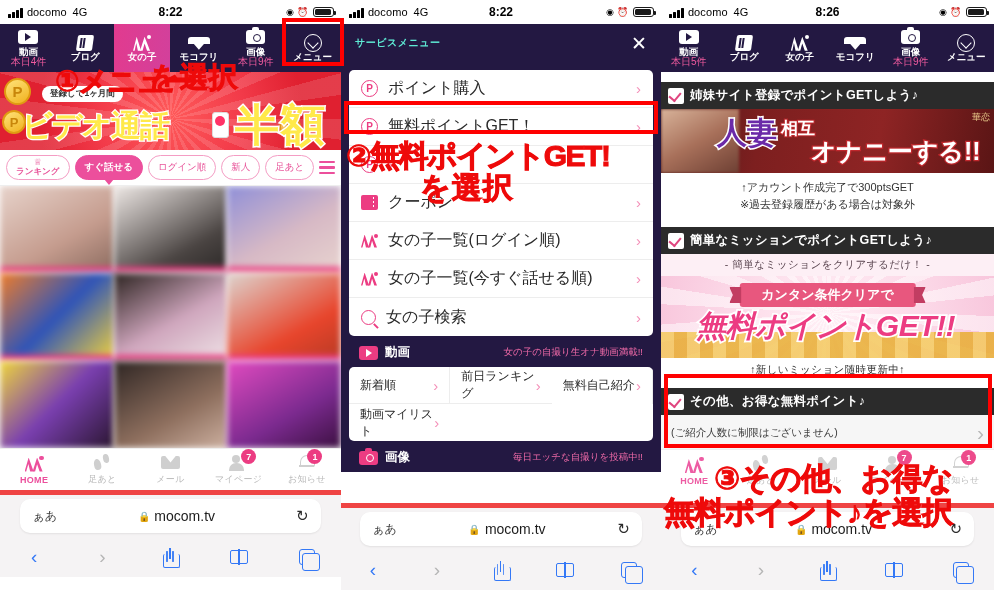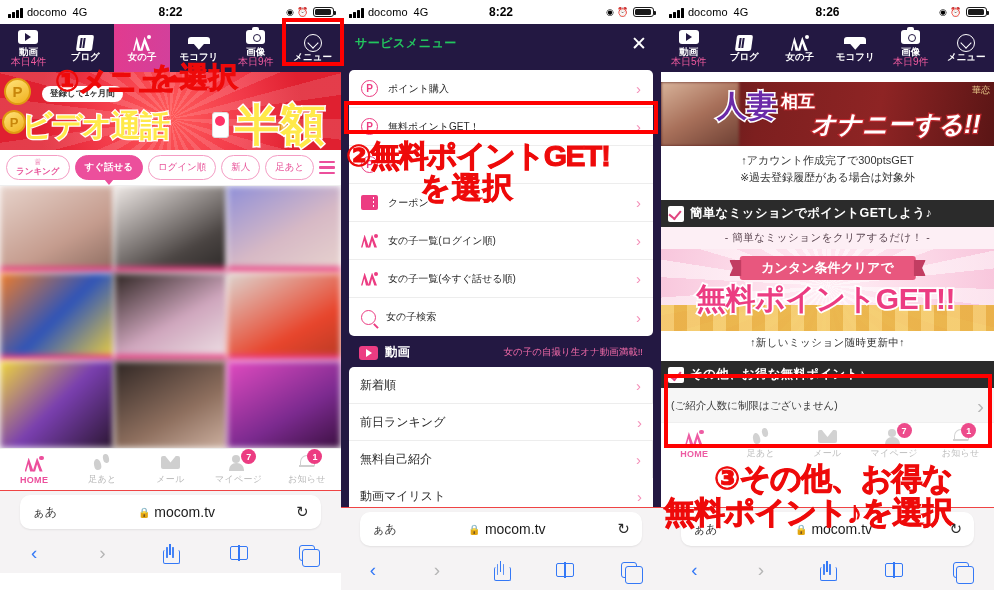--- a/index.html
+++ b/index.html
@@ -114,21 +114,21 @@
   .ic-user::after{content:"";position:absolute;left:0;top:8px;width:15px;height:8px;border-radius:7px 7px 0 0;background:#cfcfcf;}
   .ic-bell{width:15px;height:16px;position:relative;}
   .ic-bell::before{content:"";position:absolute;left:1px;top:1px;width:13px;height:11px;border:1.6px solid #cfcfcf;border-radius:7px 7px 2px 2px;border-bottom:none;}
   .ic-bell::after{content:"";position:absolute;left:0;top:11px;width:15px;height:1.6px;background:#cfcfcf;}
   .ic-home{width:19px;height:16px;position:relative;}
   .ic-home::before{content:"";position:absolute;left:0;top:2px;width:9px;height:14px;background:#ec4f9c;clip-path:polygon(45% 0,100% 100%,62% 100%,42% 46%,18% 100%,0 100%);}
   .ic-home::after{content:"";position:absolute;left:8px;top:2px;width:10px;height:14px;background:#ec4f9c;clip-path:polygon(45% 0,100% 100%,70% 100%,45% 48%,25% 100%,0 100%);}
   .ic-home i{position:absolute;right:0;top:0;width:4.5px;height:4.5px;background:#ec4f9c;border-radius:50%;}
 
   
-  .safari { background:#f5f3f4; border-top:1px solid #ef4444; }
+  .safari { background:#f5f3f4; border-top:5px solid #ef4444; }
   .url-row { height:42px; display:flex; align-items:center; justify-content:center;}
   .url-field { width: 88%; height:34px; background:#fff; border-radius:10px; display:flex; align-items:center;
      padding:0 12px; position:relative; box-shadow:0 1px 2px rgba(0,0,0,.08);}
   .aa { font-size:12px; color:#3a3a3a;}
   .url-center { flex:1; display:flex; align-items:center; justify-content:center; gap:4px; font-size:14px; color:#1c1c1c;}
   .lock { font-size:10px; }
   .reload { font-size:15px; color:#2c2c2c;}
   .nav-row { height:40px; display:flex; align-items:center; }
   .nav-row > div { flex:1; display:flex; align-items:center; justify-content:center; color:#3478f6; font-size:19px;}
   .nav-row .dim { color:#b5b5b5; }
@@ -136,27 +136,27 @@
   .sq-ic::after{content:"";position:absolute;left:2.5px;top:2.5px;width:16px;height:16px;border:1.8px solid #3478f6;border-radius:3px;background:#f5f3f4;}
   .bk-ic{width:18px;height:14px;border:1.8px solid #3478f6;border-radius:2px;position:relative;}
   .bk-ic::after{content:"";position:absolute;left:50%;top:-1.8px;bottom:-1.8px;width:1.8px;background:#3478f6;margin-left:-.9px;}
   .share-ic{position:relative;width:15px;height:19px;}
   .share-ic::before{content:"";position:absolute;left:0;top:6px;width:15px;height:13px;border:1.8px solid #3478f6;border-radius:2px;border-top:none;}
   .share-ic::after{content:"";position:absolute;left:6px;top:0;width:1.8px;height:11px;background:#3478f6;
      box-shadow:-3px 3px 0 -0.1px #3478f6, 3px 3px 0 -0.1px #3478f6;}
 
   
   .menu-head { background:#231842; height:38px; display:flex; align-items:center; padding:0 14px; }
-  .menu-title { color:#22c55e; font-size:12px; font-weight:bold; letter-spacing:.5px;}
+  .menu-title { color:#5eead4; font-size:10px; font-weight:bold; letter-spacing:.5px;}
   .menu-x { margin-left:auto; color:#fff; font-size:19px; font-weight:bold; line-height:1;}
   .menu-wrap { background:#231842; padding:8px 8px 0; }
   .menu-card { background:#fff; border-radius:5px; overflow:hidden; }
   .m-row { height:38px; display:flex; align-items:center; padding:0 12px; border-bottom:1px solid #ededed; gap:10px;}
   .m-row:last-child{border-bottom:none;}
-  .m-lb { font-size:10px; color:#2a2a2a; flex:1;}
+  .m-lb { font-size:16px; color:#2a2a2a; flex:1;}
   .m-ch { color:#f48fb8; font-size:15px; font-weight:300;}
   .p-ic { width:17px;height:17px;border:1.6px solid #ec3c82;border-radius:50%;color:#ec3c82;
      font-size:10px;font-weight:bold;display:flex;align-items:center;justify-content:center;}
   .cp-ic { width:17px;height:15px;background:#ec3c82;border-radius:2px;position:relative;}
   .cp-ic::after{content:"";position:absolute;right:4px;top:2px;width:1.3px;height:11px;
      background:repeating-linear-gradient(#fff 0 2px,transparent 2px 4px);}
   .gg-ic{width:17px;height:14px;position:relative;}
   .gg-ic::before{content:"";position:absolute;left:0;top:1px;width:8px;height:13px;background:#ec3c82;clip-path:polygon(45% 0,100% 100%,62% 100%,42% 46%,18% 100%,0 100%);}
   .gg-ic::after{content:"";position:absolute;left:7px;top:1px;width:9px;height:13px;background:#ec3c82;clip-path:polygon(45% 0,100% 100%,70% 100%,45% 48%,25% 100%,0 100%);}
   .gg-ic i{position:absolute;right:0;top:0;width:4px;height:4px;background:#ec3c82;border-radius:50%;}
@@ -164,59 +164,59 @@
   .sr-ic::after{content:"";position:absolute;right:-4px;bottom:-3px;width:6px;height:1.8px;background:#ec3c82;transform:rotate(45deg);}
 
   .sec-head { display:flex; align-items:center; padding:8px 10px 6px; gap:7px;}
   .sec-t { color:#fff; font-size:12.5px; font-weight:bold;}
   .sec-note { margin-left:auto; color:#f06aa8; font-size:9.5px;}
   .vid-ic{width:19px;height:14px;background:#ec3c82;border-radius:3px;position:relative;}
   .vid-ic::after{content:"";position:absolute;left:7px;top:3px;border-left:6px solid #fff;border-top:4px solid transparent;border-bottom:4px solid transparent;}
   .img-ic{width:19px;height:14px;background:#ec3c82;border-radius:3px;position:relative;}
   .img-ic::before{content:"";position:absolute;left:6px;top:-3px;width:7px;height:3px;background:#ec3c82;border-radius:2px 2px 0 0;}
   .img-ic::after{content:"";position:absolute;left:6.5px;top:3.5px;width:6px;height:6px;border:1.7px solid #fff;border-radius:50%;}
-  .grid2 { background:#fff; border-radius:5px; overflow:hidden; display:grid; grid-template-columns:1fr;}
+  .grid2 { background:#fff; border-radius:5px; overflow:hidden; display:grid; grid-template-columns:1fr 1fr 1fr;}
   .g-cell { height:37px; display:flex; align-items:center; padding:0 11px; font-size:12px; color:#2a2a2a;
      border-bottom:1px solid #ededed; border-right:1px solid #ededed;}
   .g-cell:nth-child(2n){border-right:none;}
   .g-cell:nth-child(n+3){border-bottom:none;}
   .g-cell .m-ch{margin-left:auto;}
 
   
   .sec-bar { background:#2b2b2b; height:27px; display:flex; align-items:center; padding:0 7px; gap:6px;}
   .sec-bar .chk { width:16px;height:16px;background:#fff;border-radius:2px;position:relative;}
   .sec-bar .chk::after{content:"";position:absolute;left:3px;top:2.5px;width:6px;height:9px;
      border-right:2.6px solid #e0457f;border-bottom:2.6px solid #e0457f;transform:rotate(40deg);}
   .sec-bar .lb { color:#fff; font-size:12.5px; font-weight:bold; letter-spacing:.3px;}
 
   .ad-banner { height:64px; position:relative; overflow:hidden;
      background:linear-gradient(100deg,#4a1a1a 0%,#7d1f1f 30%,#8e2424 65%,#5a1515 100%);}
   .ad-photo{position:absolute;left:0;top:0;width:78px;height:64px;
      background:linear-gradient(150deg,#d8b39a,#a8705a 50%,#6d3f33);filter:blur(1.6px);}
   .ad-t1{position:absolute;left:56px;top:4px;font-size:30px;font-weight:bold;color:#6b2aa8;-webkit-text-stroke:3px #fff;paint-order:stroke fill;}
   .ad-t2{position:absolute;left:120px;top:8px;font-size:17px;font-weight:bold;color:#fff;-webkit-text-stroke:2px #c0282d;paint-order:stroke fill;}
-  .ad-t3{position:absolute;left:150px;top:26px;font-size:25px;font-weight:bold;color:#fff;-webkit-text-stroke:2.5px #c0282d;paint-order:stroke fill;font-style:italic;}
+  .ad-t3{position:absolute;left:150px;top:26px;font-size:25px;font-weight:bold;color:#fff;-webkit-text-stroke:2.5px #c0282d;paint-order:stroke fill;}
   .ad-cn{position:absolute;right:4px;top:4px;font-size:9px;color:#e8c98a;line-height:1.1;text-align:right;}
 
   .note-blk { background:#fff; padding:6px 0 7px; text-align:center;}
   .note-blk div { font-size:11px; color:#333; line-height:1.55;}
 
   .mis-sub { background:#fdeff5; text-align:center; font-size:10.5px; color:#5a4550; padding:4px 0; letter-spacing:.5px;}
   .mis-banner { height:82px; position:relative; overflow:hidden;
      background:radial-gradient(circle at 50% 50%, #fff0f6 0%, #fcd9e8 55%, #f8c6dc 100%);}
   .mis-rays{position:absolute;inset:0;background:repeating-conic-gradient(from 0deg at 50% 45%, rgba(255,255,255,.5) 0deg 6deg, rgba(255,255,255,0) 6deg 13deg);}
   .mis-coins{position:absolute;left:0;right:0;bottom:0;height:26px;
      background:repeating-linear-gradient(90deg,#f4c95d 0 13px,#e8ad31 13px 26px);opacity:.85;}
   .mis-rib{position:absolute;left:50%;top:7px;transform:translateX(-50%);background:#e8577e;color:#fff;
      font-size:13px;font-weight:bold;padding:3px 22px;border-radius:3px;white-space:nowrap;}
   .mis-rib::before,.mis-rib::after{content:"";position:absolute;top:4px;width:12px;height:16px;background:#c23d62;}
   .mis-rib::before{left:-10px;clip-path:polygon(0 0,100% 0,100% 100%,0 100%,30% 50%);}
   .mis-rib::after{right:-10px;clip-path:polygon(0 0,100% 0,70% 50%,100% 100%,0 100%);}
   .mis-big{position:absolute;left:0;right:4px;top:30px;text-align:center;font-size:30px;font-weight:bold;
-     color:#ec3c82;-webkit-text-stroke:3.5px #fff;paint-order:stroke fill;letter-spacing:-.5px;}
+     color:#ec3c82;-webkit-text-stroke:3.5px #fff;paint-order:stroke fill;letter-spacing:-.5px;font-style:italic;}
   .mis-upd{background:#fff;text-align:center;font-size:10.5px;color:#333;padding:5px 12px;letter-spacing:.4px;}
 
   .other-body { background:#f6f6f6; padding:8px 10px; position:relative; }
   .other-body p { font-size:10.5px; color:#3a3a3a; line-height:1.75; }
   .other-ch { position:absolute; right:10px; top:50%; margin-top:-11px; color:#b8b8b8; font-size:21px; font-weight:300;}
 
   
   .rbox { position:absolute; border:4px solid #f00; z-index:30; pointer-events:none; }
 
   
@@ -609,20 +609,24 @@
     <div class="tn">
       <span class="tn-ic">
           <span class="ic-chev"></span>
         </span>
       <span class="tn-lb">メニュー</span>
     </div>
   </div>
 
   <div style="height:10px;background:#fff"></div>
 
+  <div class="sec-bar">
+    <span class="chk"></span>
+    <span class="lb">姉妹サイト登録でポイントGETしよう♪</span>
+  </div>
   <div class="ad-banner">
     <div class="ad-photo"></div>
     <div class="ad-t1">人妻</div>
     <div class="ad-t2">相互</div>
     <div class="ad-t3">オナニーする!!</div>
     <div class="ad-cn">華恋</div>
   </div>
   <div class="note-blk">
     <div>↑アカウント作成完了で300ptsGET</div>
     <div>※過去登録履歴がある場合は対象外</div>

